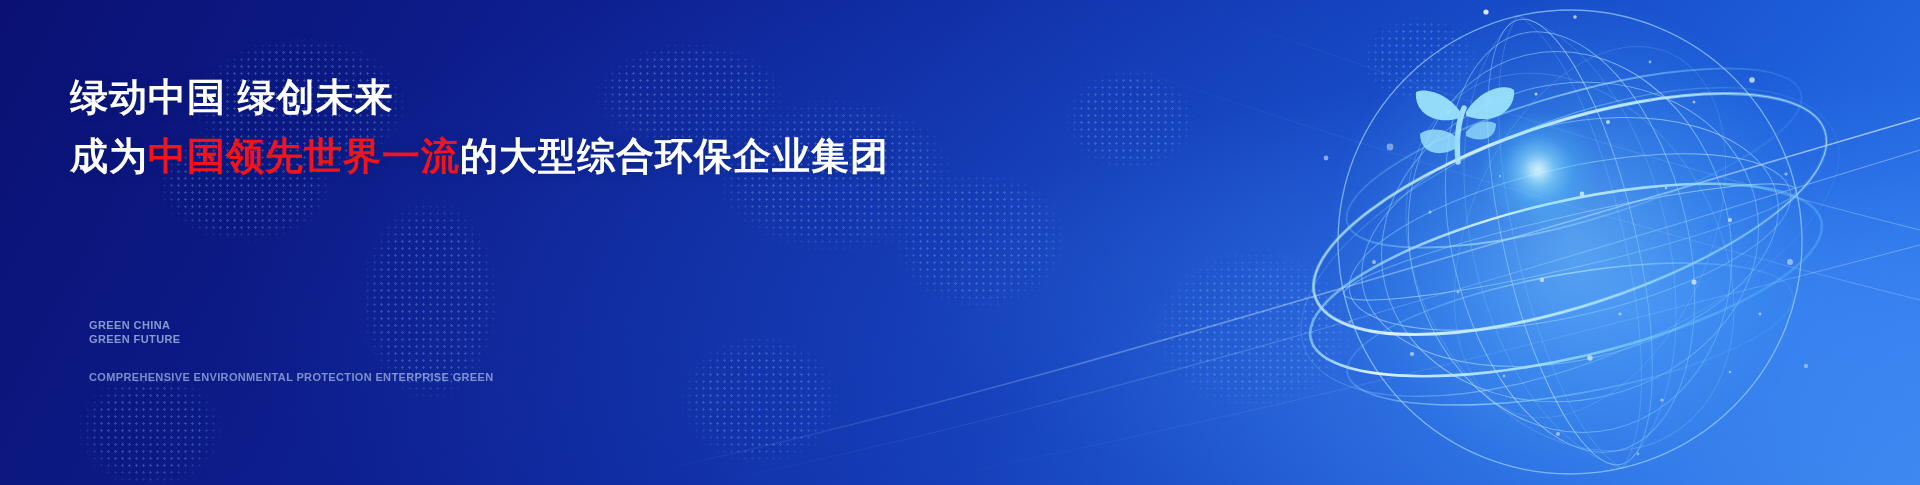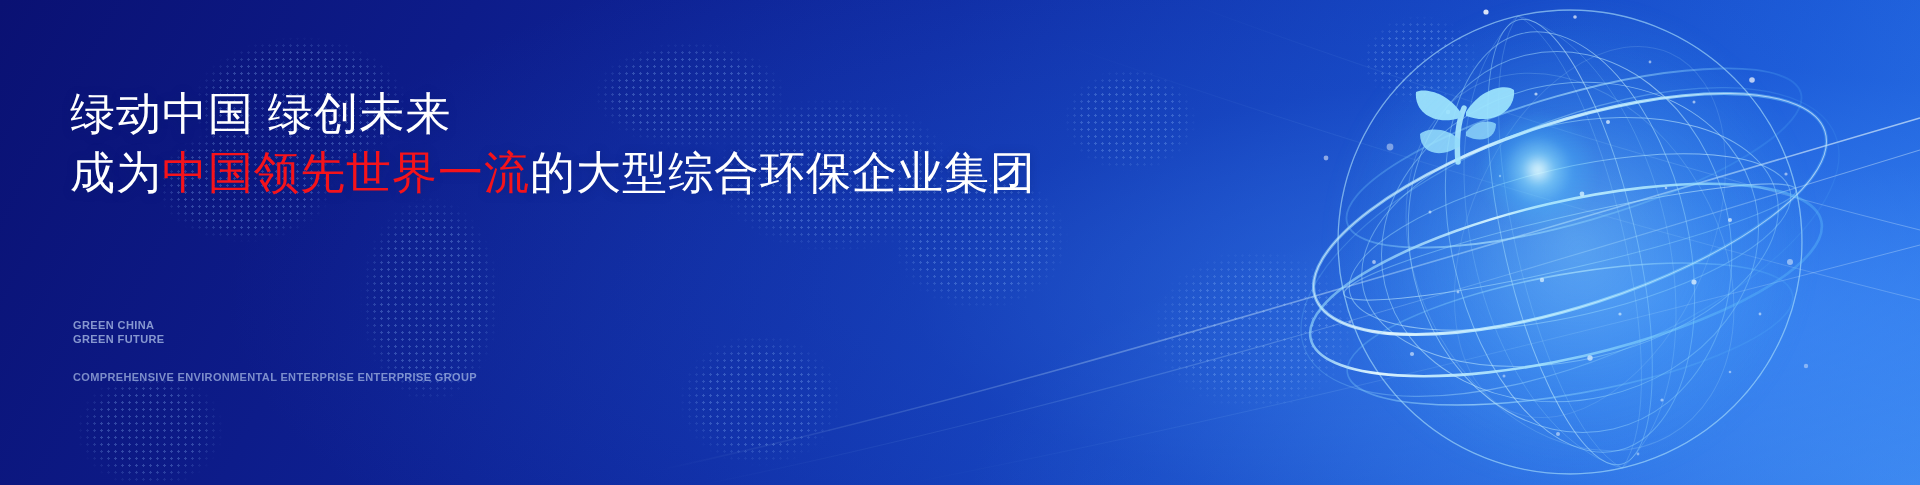--- a/index.html
+++ b/index.html
@@ -80,26 +80,26 @@
   }
 
   
   .copy{
     position:absolute;
     left:70px; top:0;
     width:1180px; height:100%;
   }
   .headline{
     position:absolute;
-    left:0; top:84px;
+    left:0; top:68px;
     color:#ffffff;
-    font-size:45px;
+    font-size:38px;
     line-height:59px;
     letter-spacing:1px;
-    font-weight:400;
+    font-weight:700;
     white-space:nowrap;
     text-shadow:0 1px 10px rgba(0,30,110,0.40);
   }
   .headline .l2{ display:block; }
   .hl-red{ color:#f5131b; }
 
   .en-slogan{
     position:absolute;
     left:3px; top:318px;
     color:#b6c9ee;
@@ -114,21 +114,21 @@
     position:absolute;
     left:3px; top:370px;
     color:#b6c9ee;
     opacity:.66;
     font-size:11px;
     font-weight:700;
     line-height:14px;
     letter-spacing:.35px;
     white-space:nowrap;
   }
-  .en-slogan span,.en-desc span{display:block;}
+  .en-slogan span,.en-desc span{display:block;margin-left:16px;}
 </style>
 </head>
 <body>
 
 <div class="banner">
 
   <div class="map-dots"></div>
 
   <svg class="streaks" width="1920" height="485" viewBox="0 0 1920 485" aria-hidden="true">
     <defs>
@@ -269,17 +269,17 @@
       <span>绿动中国 绿创未来</span>
       <span class="l2"><span>成为</span><span class="hl-red">中国领先世界一流</span><span>的大型综合环保企业集团</span></span>
     </div>
 
     <div class="en-slogan">
       <span>GREEN CHINA</span>
       <span>GREEN FUTURE</span>
     </div>
 
     <div class="en-desc">
-      <span>COMPREHENSIVE ENVIRONMENTAL ENTERPRISE ENTERPRISE GROUP</span>
+      <span>COMPREHENSIVE ENVIRONMENTAL PROTECTION ENTERPRISE GREEN</span>
     </div>
 
   </div>
 </div>
 
 </body></html>

